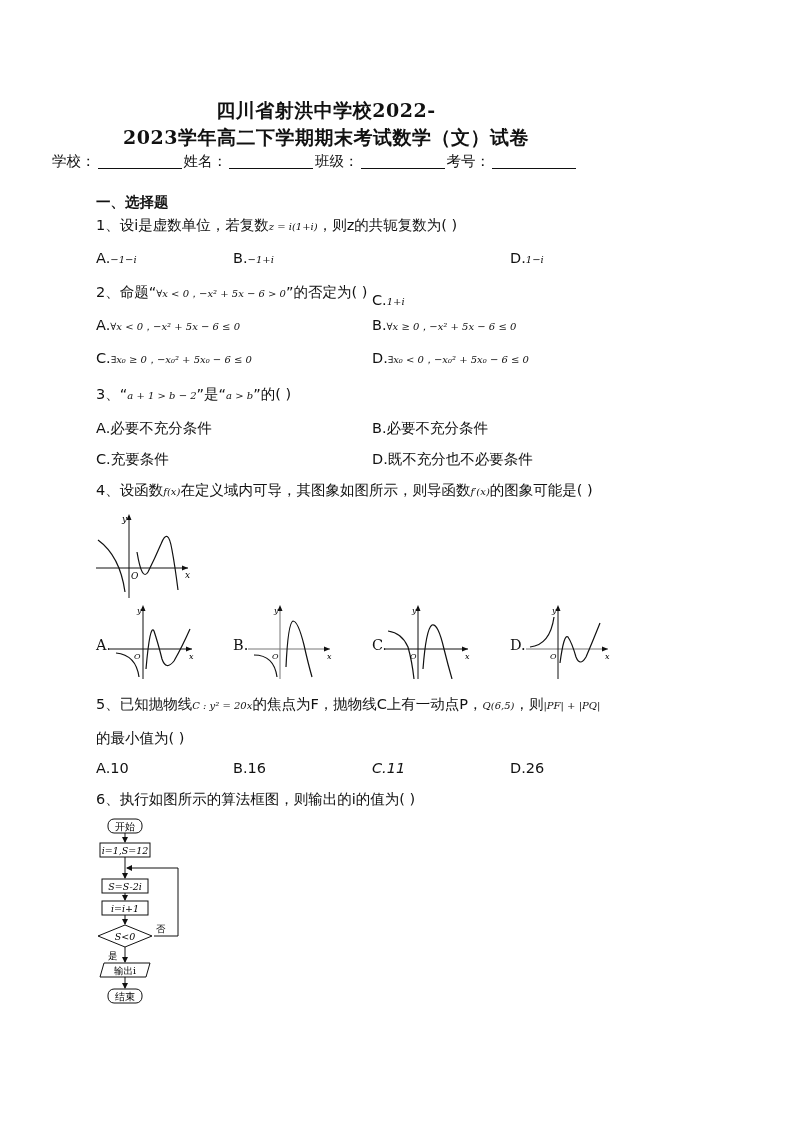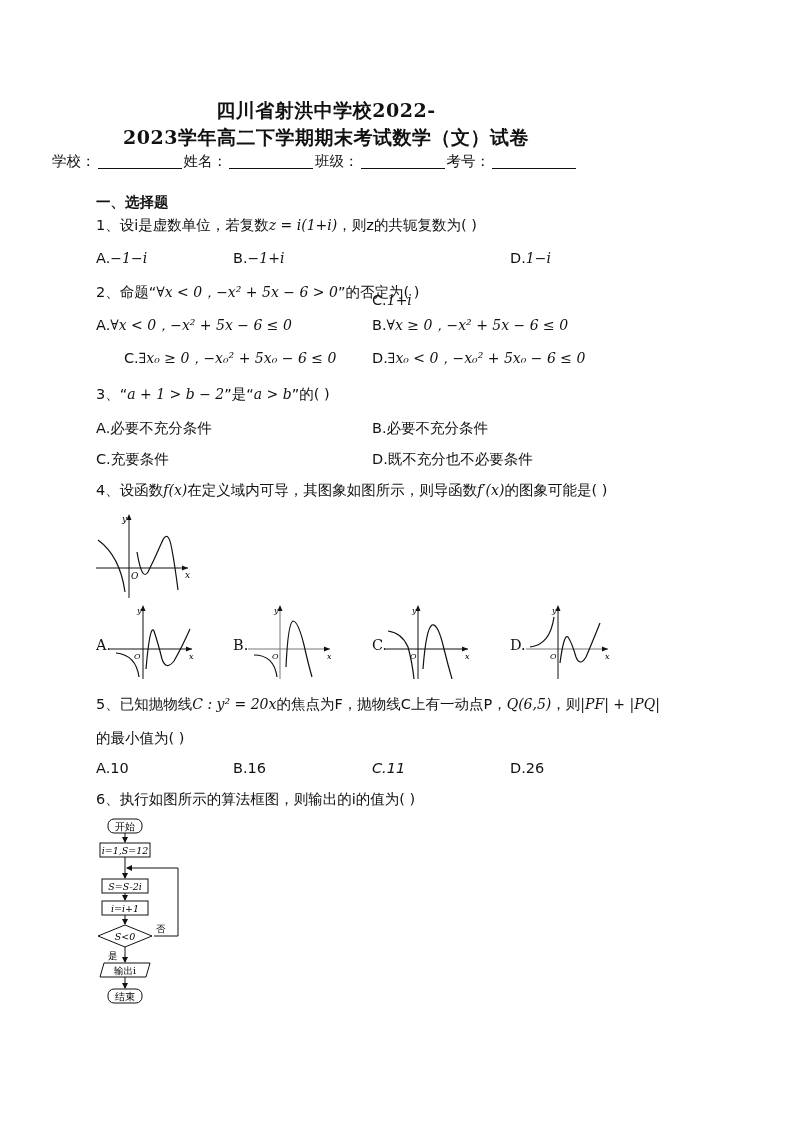--- a/index.html
+++ b/index.html
@@ -5,21 +5,21 @@
   html, body { margin: 0; padding: 0; background: #ffffff; }
   body { width: 794px; height: 1123px; position: relative; overflow: hidden;
          font-family: "DejaVu Serif", "Liberation Serif", serif; color: #111; }
   .abs { position: absolute; }
   .title { left: 0; width: 652px; text-align: center; font-weight: bold; font-size: 19px; letter-spacing: 0.5px; }
   .info { left: 0; width: 630px; text-align: center; font-size: 14.5px; font-family: "DejaVu Sans", sans-serif; }
   .blank { display: inline-block; width: 84px; border-bottom: 1px solid #111; height: 14px; vertical-align: -3px; margin: 0 2px; }
   .section { left: 96px; font-size: 14.5px; font-weight: bold; font-family: "DejaVu Sans", sans-serif; }
   .q { left: 96px; font-size: 14.5px; font-family: "DejaVu Sans", sans-serif; white-space: nowrap; }
   .opt { font-size: 14.5px; font-family: "DejaVu Sans", sans-serif; white-space: nowrap; }
-  .math { font-family: "DejaVu Serif", serif; font-style: italic; font-size: 14px; }
+  .math { font-family: "DejaVu Serif", serif; font-style: italic; font-size: 10px; }
   .glabel { font-size: 14.5px; font-family: "DejaVu Serif", serif; }
   svg text { font-family: "DejaVu Serif", serif; }
 </style>
 </head>
 <body>
 
 <div class="abs title" style="top:98px;">四川省射洪中学校2022-</div>
 <div class="abs title" style="top:125px;">2023学年高二下学期期末考试数学（文）试卷</div>
 
 <div class="abs info" style="top:152px;">
@@ -34,21 +34,21 @@
 <div class="abs opt" style="top:250px; left:96px;"><span>A.</span><span class="math">−1−i</span></div>
 <div class="abs opt" style="top:250px; left:233px;"><span>B.</span><span class="math">−1+i</span></div>
 <div class="abs opt" style="top:250px; left:372px;margin-top:42px;"><span>C.</span><span class="math">1+i</span></div>
 <div class="abs opt" style="top:250px; left:510px;"><span>D.</span><span class="math">1−i</span></div>
 
 <div class="abs q" style="top:283px;">
   <span>2、</span><span>命题“</span><span class="math">∀x &lt; 0，−x² + 5x − 6 &gt; 0</span><span>”的否定为( )</span>
 </div>
 <div class="abs opt" style="top:317px; left:96px;"><span>A.</span><span class="math">∀x &lt; 0，−x² + 5x − 6 ≤ 0</span></div>
 <div class="abs opt" style="top:317px; left:372px;"><span>B.</span><span class="math">∀x ≥ 0，−x² + 5x − 6 ≤ 0</span></div>
-<div class="abs opt" style="top:350px; left:96px;margin-left:28px;"><span>C.</span><span class="math">∃x₀ ≥ 0，−x₀² + 5x₀ − 6 ≤ 0</span></div>
+<div class="abs opt" style="top:350px; left:96px;"><span>C.</span><span class="math">∃x₀ ≥ 0，−x₀² + 5x₀ − 6 ≤ 0</span></div>
 <div class="abs opt" style="top:350px; left:372px;"><span>D.</span><span class="math">∃x₀ &lt; 0，−x₀² + 5x₀ − 6 ≤ 0</span></div>
 
 <div class="abs q" style="top:385px;">
   <span>3、</span><span>“</span><span class="math">a + 1 &gt; b − 2</span><span>”是“</span><span class="math">a &gt; b</span><span>”的( )</span>
 </div>
 <div class="abs opt" style="top:419px; left:96px;"><span>A.</span><span>必要不充分条件</span></div>
 <div class="abs opt" style="top:419px; left:372px;"><span>B.</span><span>必要不充分条件</span></div>
 <div class="abs opt" style="top:450px; left:96px;"><span>C.</span><span>充要条件</span></div>
 <div class="abs opt" style="top:450px; left:372px;"><span>D.</span><span>既不充分也不必要条件</span></div>
 

